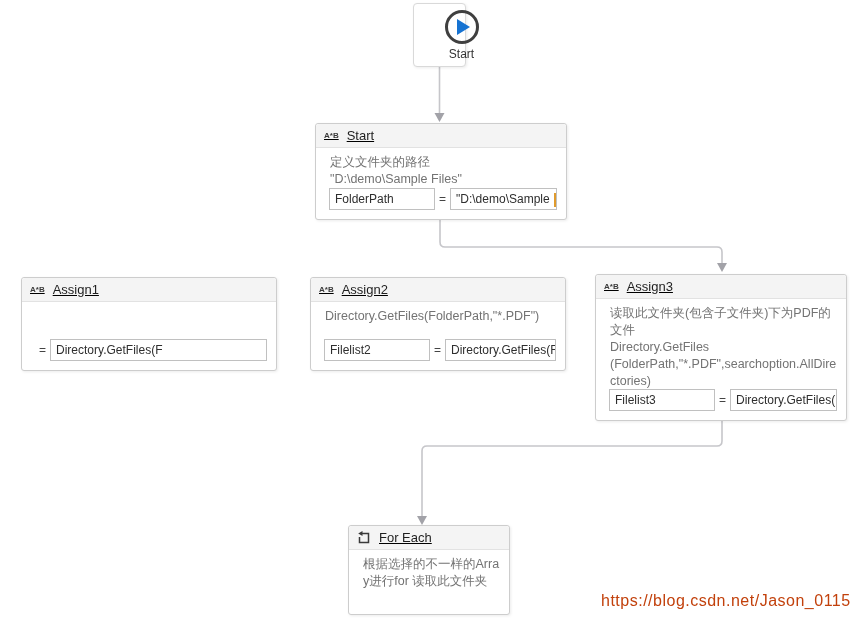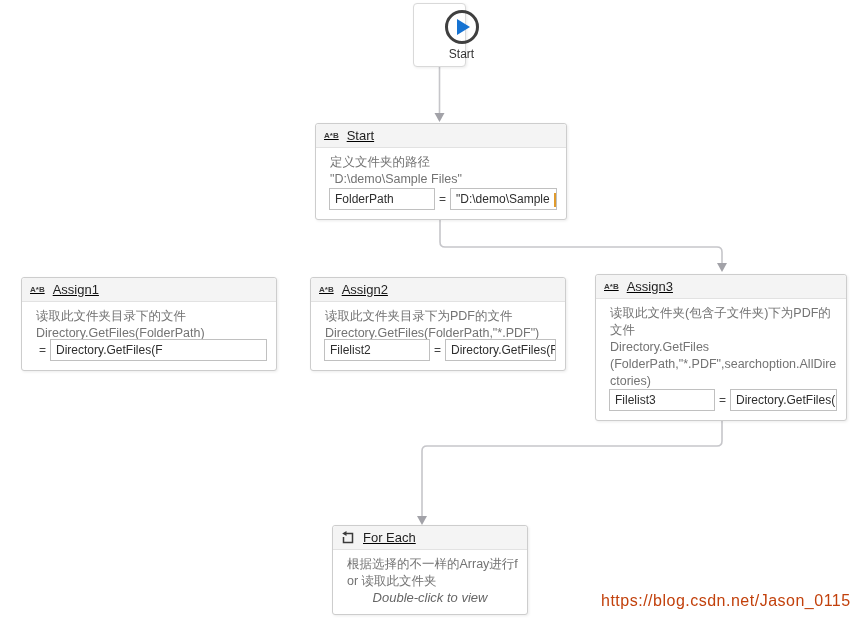--- a/index.html
+++ b/index.html
@@ -149,21 +149,21 @@
     color: #c2410c;
     letter-spacing: 0.5px;
     z-index: 2;
     white-space: nowrap;
   }
   
   #assign  { left: 315px; top: 123px; width: 252px; height: 97px; }
   #assign1 { left: 21px;  top: 277px; width: 256px; height: 94px; }
   #assign2 { left: 310px; top: 277px; width: 256px; height: 94px; }
   #assign3 { left: 595px; top: 274px; width: 252px; height: 147px; }
-  #foreach { left: 332px; top: 525px; width: 196px; height: 90px; }
+  #foreach { left: 348px; top: 525px; width: 162px; height: 90px; }
 </style>
 </head>
 <body>
 
 <div id="canvas">
 
   <svg class="connectors" width="853" height="621">
     <g stroke="#c6c6ca" stroke-width="1.6" fill="none">
       <path d="M439.5 67 V113"></path>
       <path d="M440 220 V242 Q440 247 445 247 H717 Q722 247 722 252 V263"></path>
@@ -197,37 +197,32 @@
       <span class="eq">=</span>
       <div class="io-box io-right"><span>"D:\demo\Sample </span><span class="caret"></span></div>
     </div>
   </div>
 
   <div class="activity" id="assign1">
     <div class="act-header">
       <span class="act-icon">A*B</span>
       <span class="act-title">Assign1</span>
     </div>
-    <div class="ann">
-      <div class="ann-line">读取此文件夹目录下的文件</div>
-      <div class="ann-line">Directory.GetFiles(FolderPath)</div>
-    </div>
     <div class="io-row">
       <span class="eq">=</span>
       <div class="io-box io-right"><span>Directory.GetFiles(F</span></div>
     </div>
   </div>
 
   <div class="activity" id="assign2">
     <div class="act-header">
       <span class="act-icon">A*B</span>
       <span class="act-title">Assign2</span>
     </div>
     <div class="ann">
-      <div class="ann-line">读取此文件夹目录下为PDF的文件</div>
       <div class="ann-line">Directory.GetFiles(FolderPath,"*.PDF")</div>
     </div>
     <div class="io-row">
       <div class="io-box io-left">Filelist2</div>
       <span class="eq">=</span>
       <div class="io-box io-right"><span>Directory.GetFiles(F</span></div>
     </div>
   </div>
 
   <div class="activity" id="assign3">
@@ -251,18 +246,17 @@
     <div class="act-header">
       <svg class="fe-icon" viewBox="0 0 14 14">
         <path d="M5 2.5 H11.5 V11.5 H2.5 V6" fill="none" stroke="#3a3a3a" stroke-width="1.5"></path>
         <polygon points="5.5,0 5.5,5 1.2,2.5" fill="#3a3a3a"></polygon>
       </svg>
       <span class="act-title">For Each</span>
     </div>
     <div class="ann">
       <div class="ann-line">根据选择的不一样的Array进行for 读取此文件夹</div>
     </div>
-    <div class="fe-footer">Double-click to view</div>
   </div>
 
   <div class="watermark">https://blog.csdn.net/Jason_0115</div>
 
 </div>
 
 </body></html>

